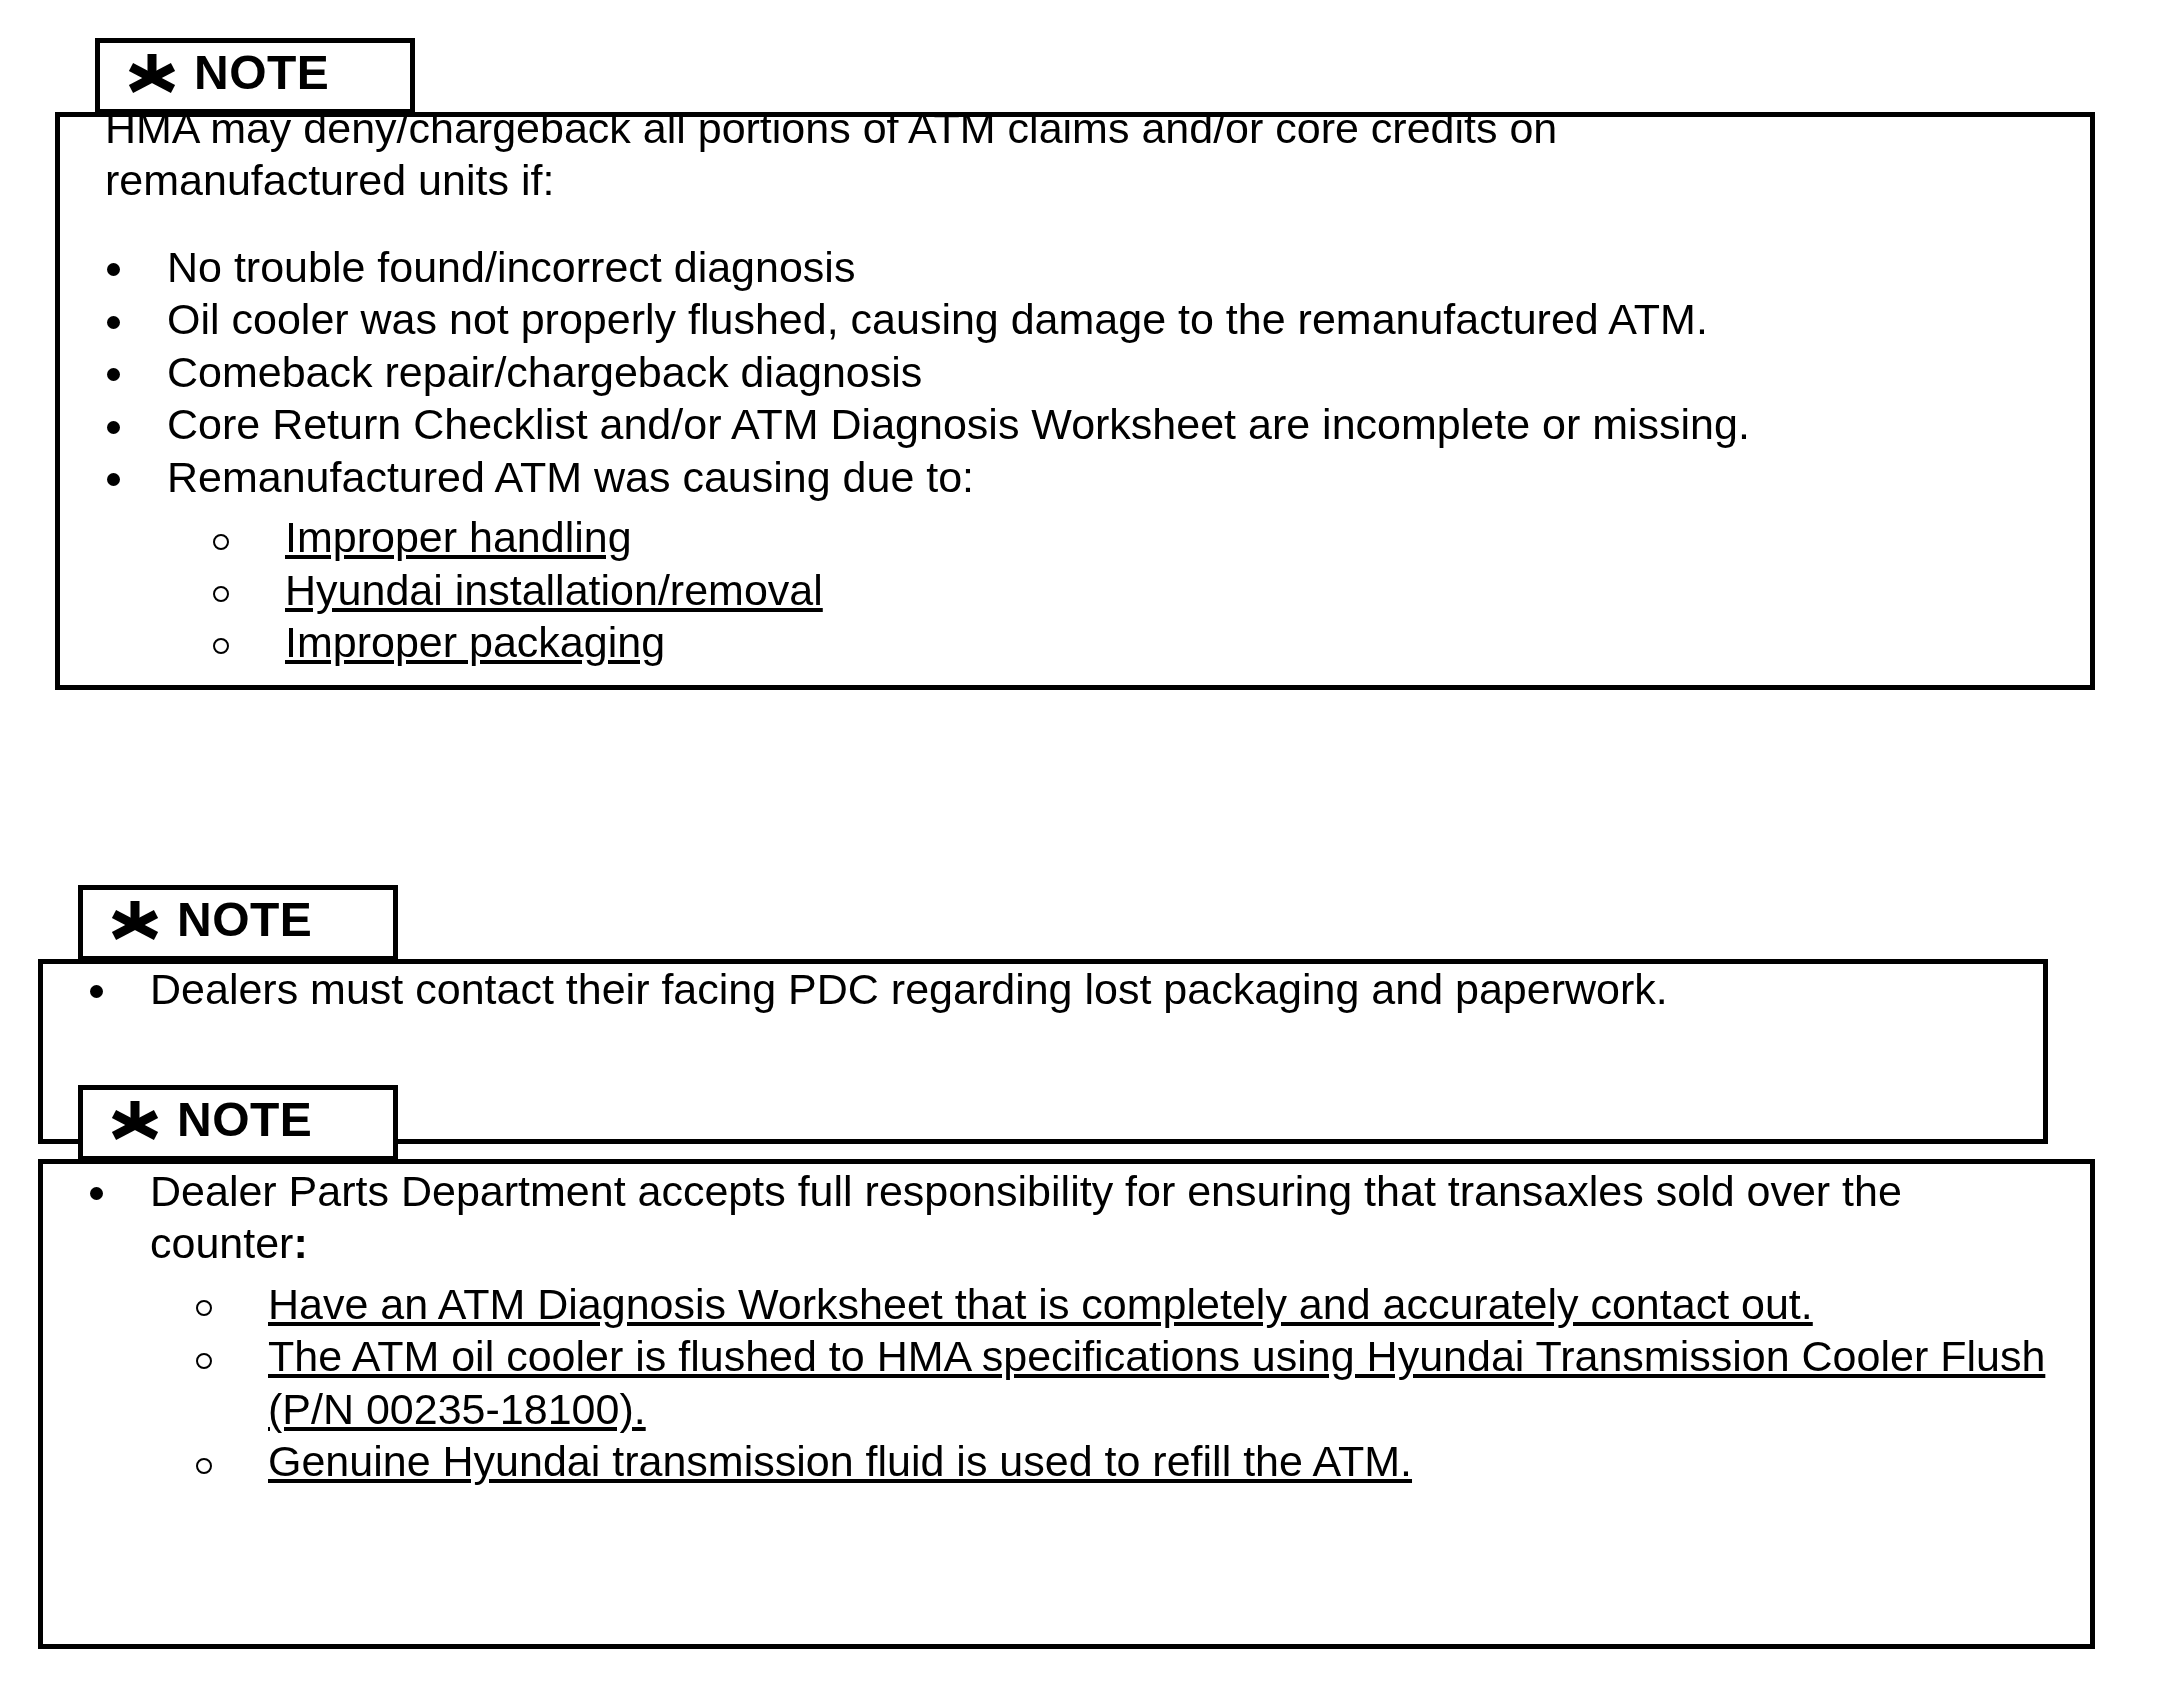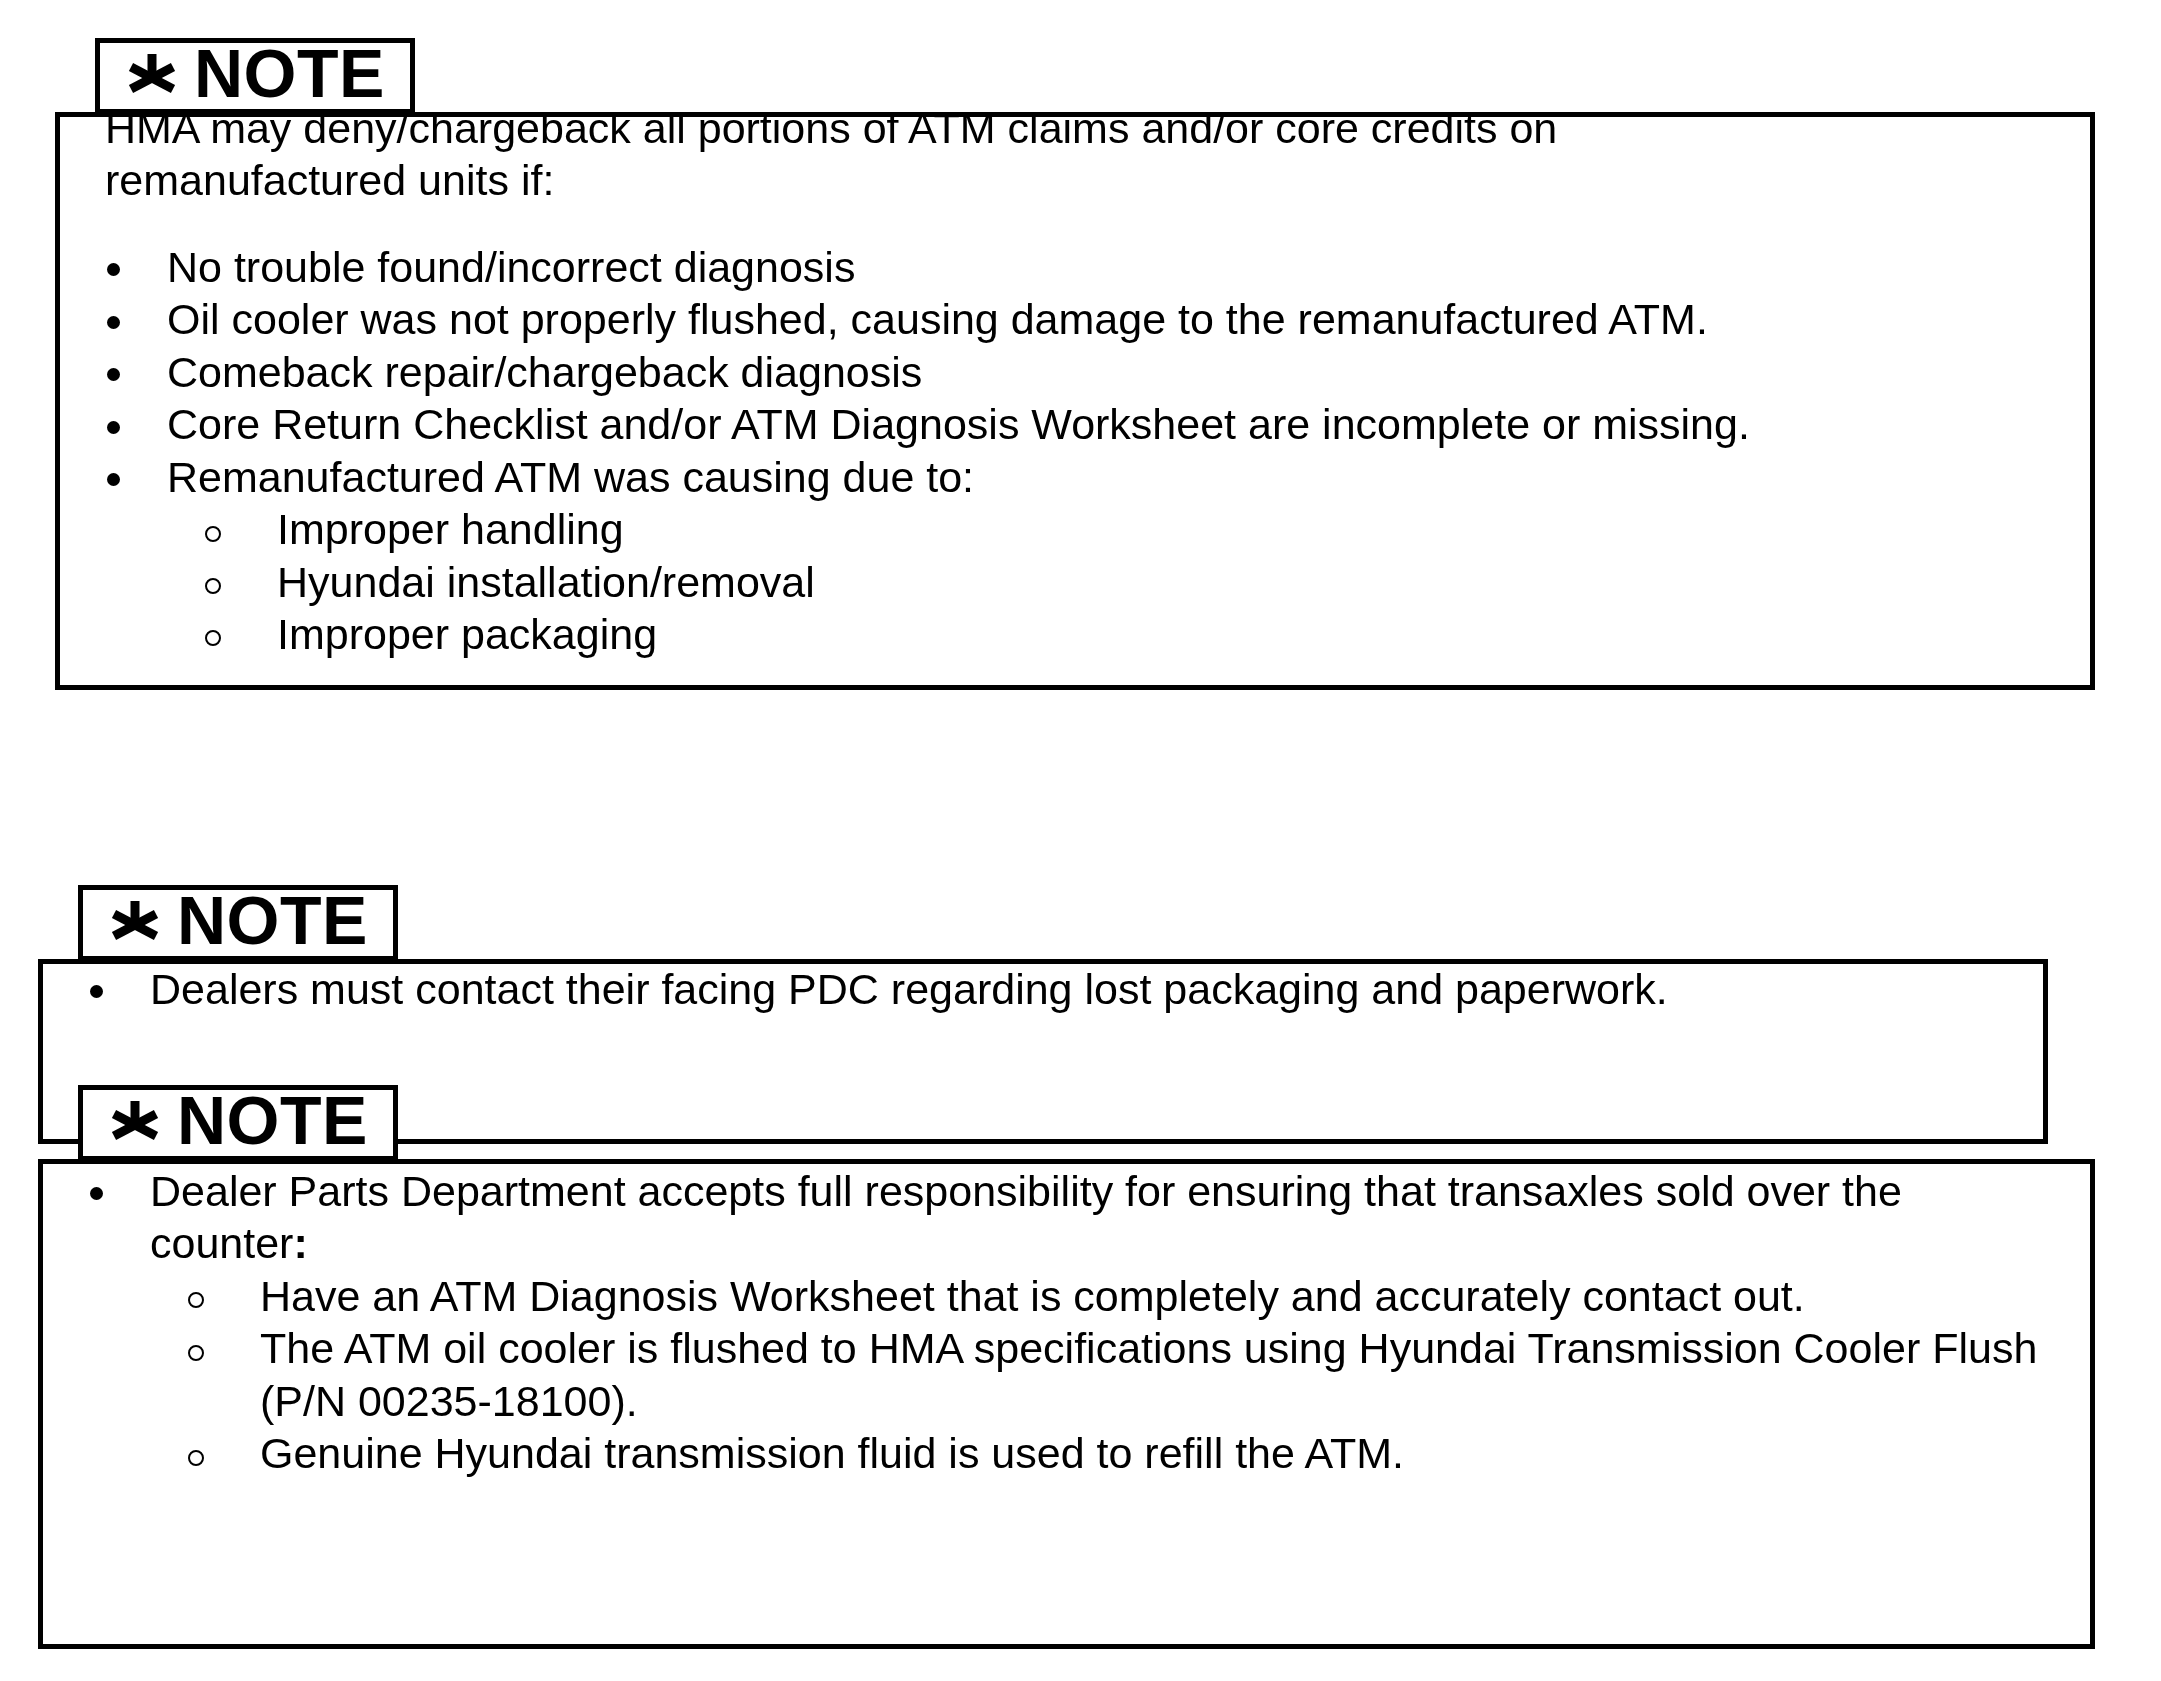--- a/index.html
+++ b/index.html
@@ -54,21 +54,21 @@
     display: inline-block;
     width: 52px;
     height: 52px;
     position: relative;
     flex: 0 0 auto;
     margin-right: 16px;
   }
   .note-tab .star-icon svg { display: block; }
 
   .note-tab .tab-label {
-    font-size: 68px;
+    font-size: 48px;
     font-weight: bold;
     letter-spacing: 0.5px;
     line-height: 1;
     white-space: nowrap;
     position: relative;
     top: -3px;
   }
 
   .note-content {
     position: relative;
@@ -100,22 +100,23 @@
     left: 26px;
     top: 0.52em;
     width: 13px;
     height: 13px;
     background: #000;
     border-radius: 50%;
   }
 
   ul.lvl2 {
     list-style: none;
-    margin: 0;
+    margin: 8px;
     padding: 0;
+    text-decoration: underline;
   }
   ul.lvl2 > li {
     position: relative;
     padding-left: 110px;
     margin: 0;
   }
   ul.lvl2 > li > .marker-circle {
     position: absolute;
     left: 38px;
     top: 0.52em;

